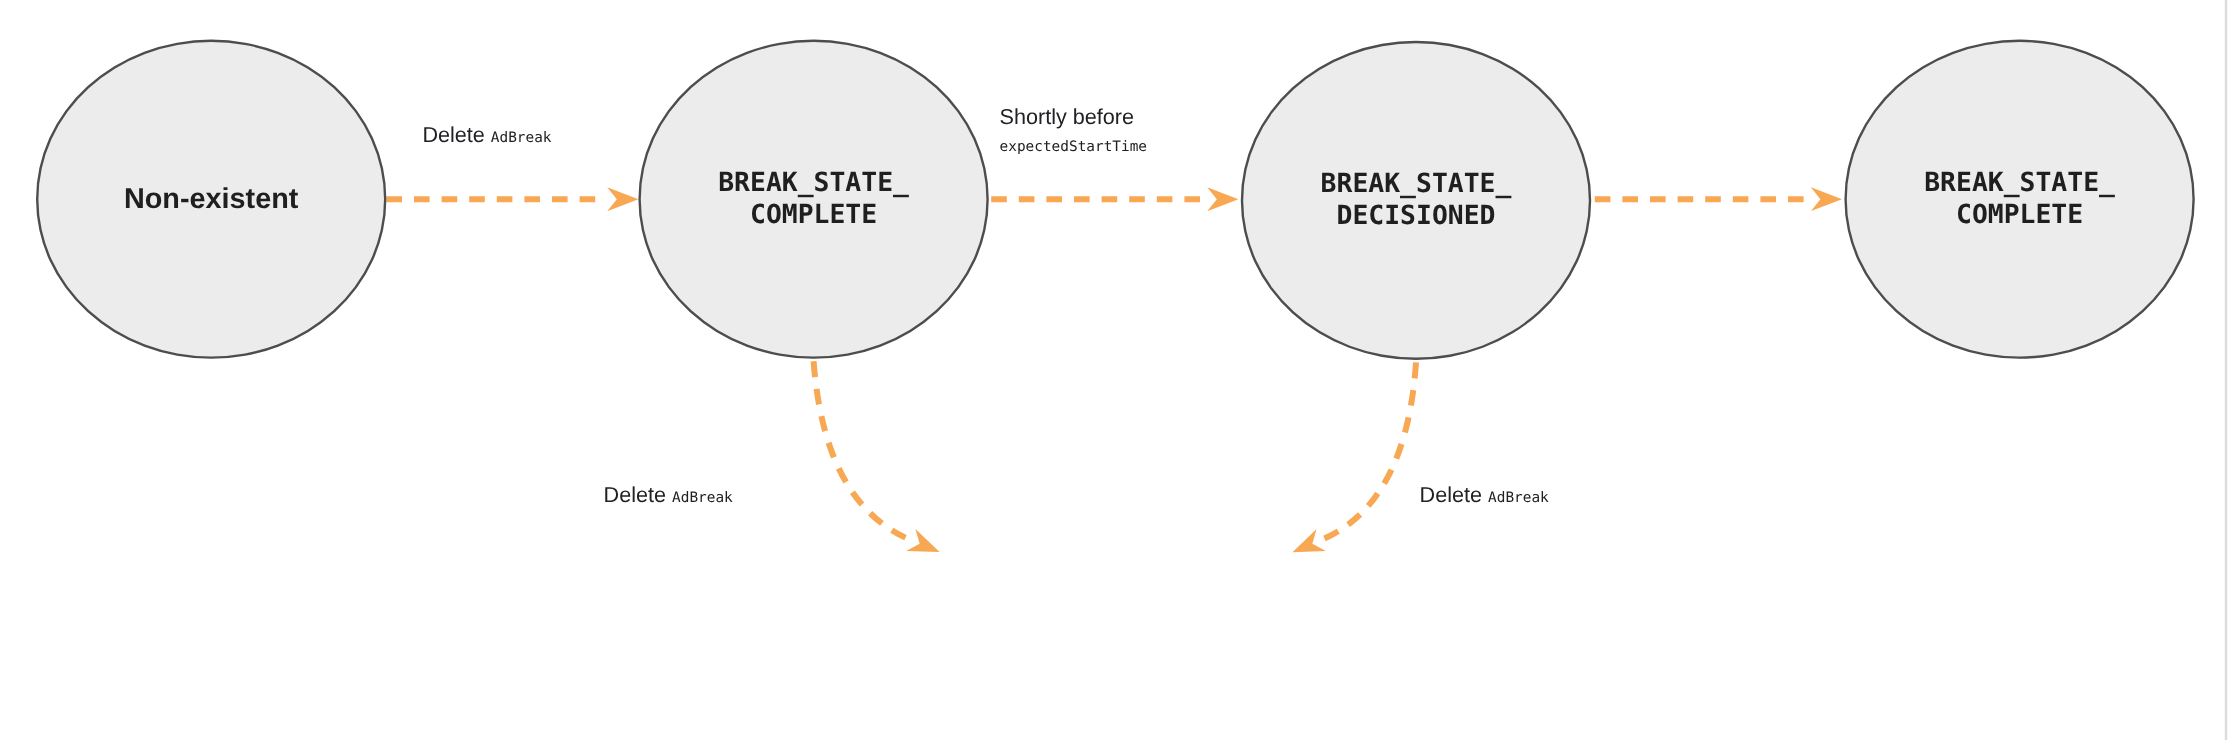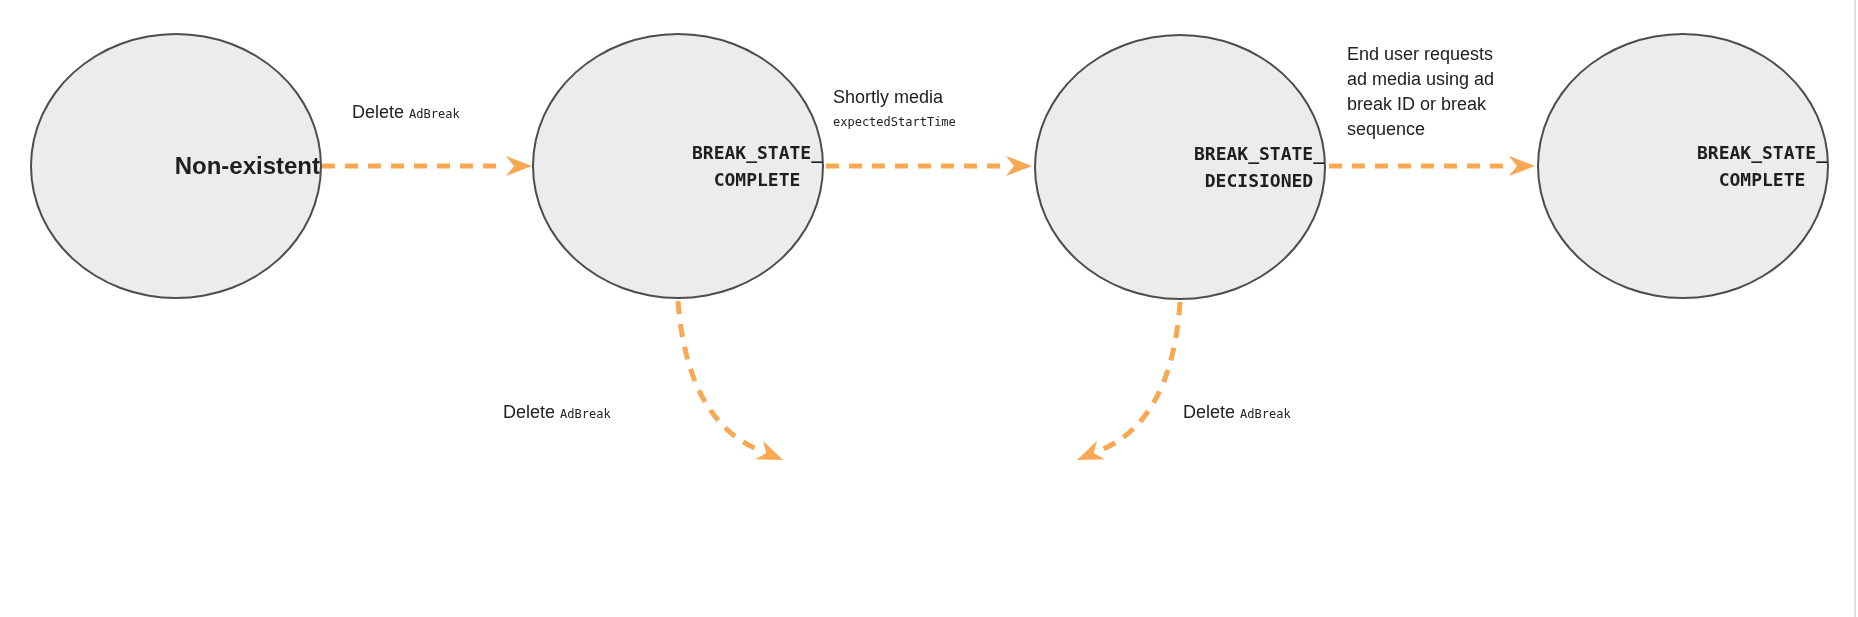--- a/index.html
+++ b/index.html
@@ -11,31 +11,31 @@
     font-family:"Liberation Sans", sans-serif;
   }
   .edges{position:absolute;left:0;top:0;width:1858px;height:617px;}
   .node{
     position:absolute;
     width:292px;height:266px;
     background:#ECECEC;
     border:2px solid #4D4D4D;
     border-radius:50%;
     box-sizing:border-box;
-    display:flex;align-items:center;justify-content:flex-end;
+    display:flex;align-items:center;justify-content:center;
     text-align:center;
   }
   .node-label{color:#1F1F1F;}
   .node-label.sans{
     font-family:"Liberation Sans", sans-serif;
     font-weight:bold;font-size:24px;line-height:28px;
   }
   .node-label.mono{
     font-family:"DejaVu Sans Mono", monospace;
-    font-weight:bold;font-size:18px;line-height:27px;
+    font-weight:bold;font-size:22px;line-height:27px;
   }
   .node-label .line{display:block;}
   .edge-label{
     position:absolute;
     color:#202124;
     font-size:18px;line-height:25px;
     white-space:nowrap;
   }
   .edge-label .line{display:block;}
   .edge-label .mono{
@@ -88,30 +88,24 @@
       <span class="line">COMPLETE</span>
     </span>
   </div>
 
 
   <div class="edge-label" style="left:352px;top:100px;">
     <span>Delete </span><span class="mono">AdBreak</span>
   </div>
 
   <div class="edge-label" style="left:833px;top:85px;">
-    <span class="line">Shortly media</span>
+    <span class="line">Shortly before</span>
     <span class="line mono">expectedStartTime</span>
   </div>
 
-  <div class="edge-label" style="left:1347px;top:42px;">
-    <span class="line">End user requests</span>
-    <span class="line">ad media using ad</span>
-    <span class="line">break ID or break</span>
-    <span class="line">sequence</span>
-  </div>
 
   <div class="edge-label" style="left:503px;top:400px;">
     <span>Delete </span><span class="mono">AdBreak</span>
   </div>
 
   <div class="edge-label" style="left:1183px;top:400px;">
     <span>Delete </span><span class="mono">AdBreak</span>
   </div>
 
 </div>

